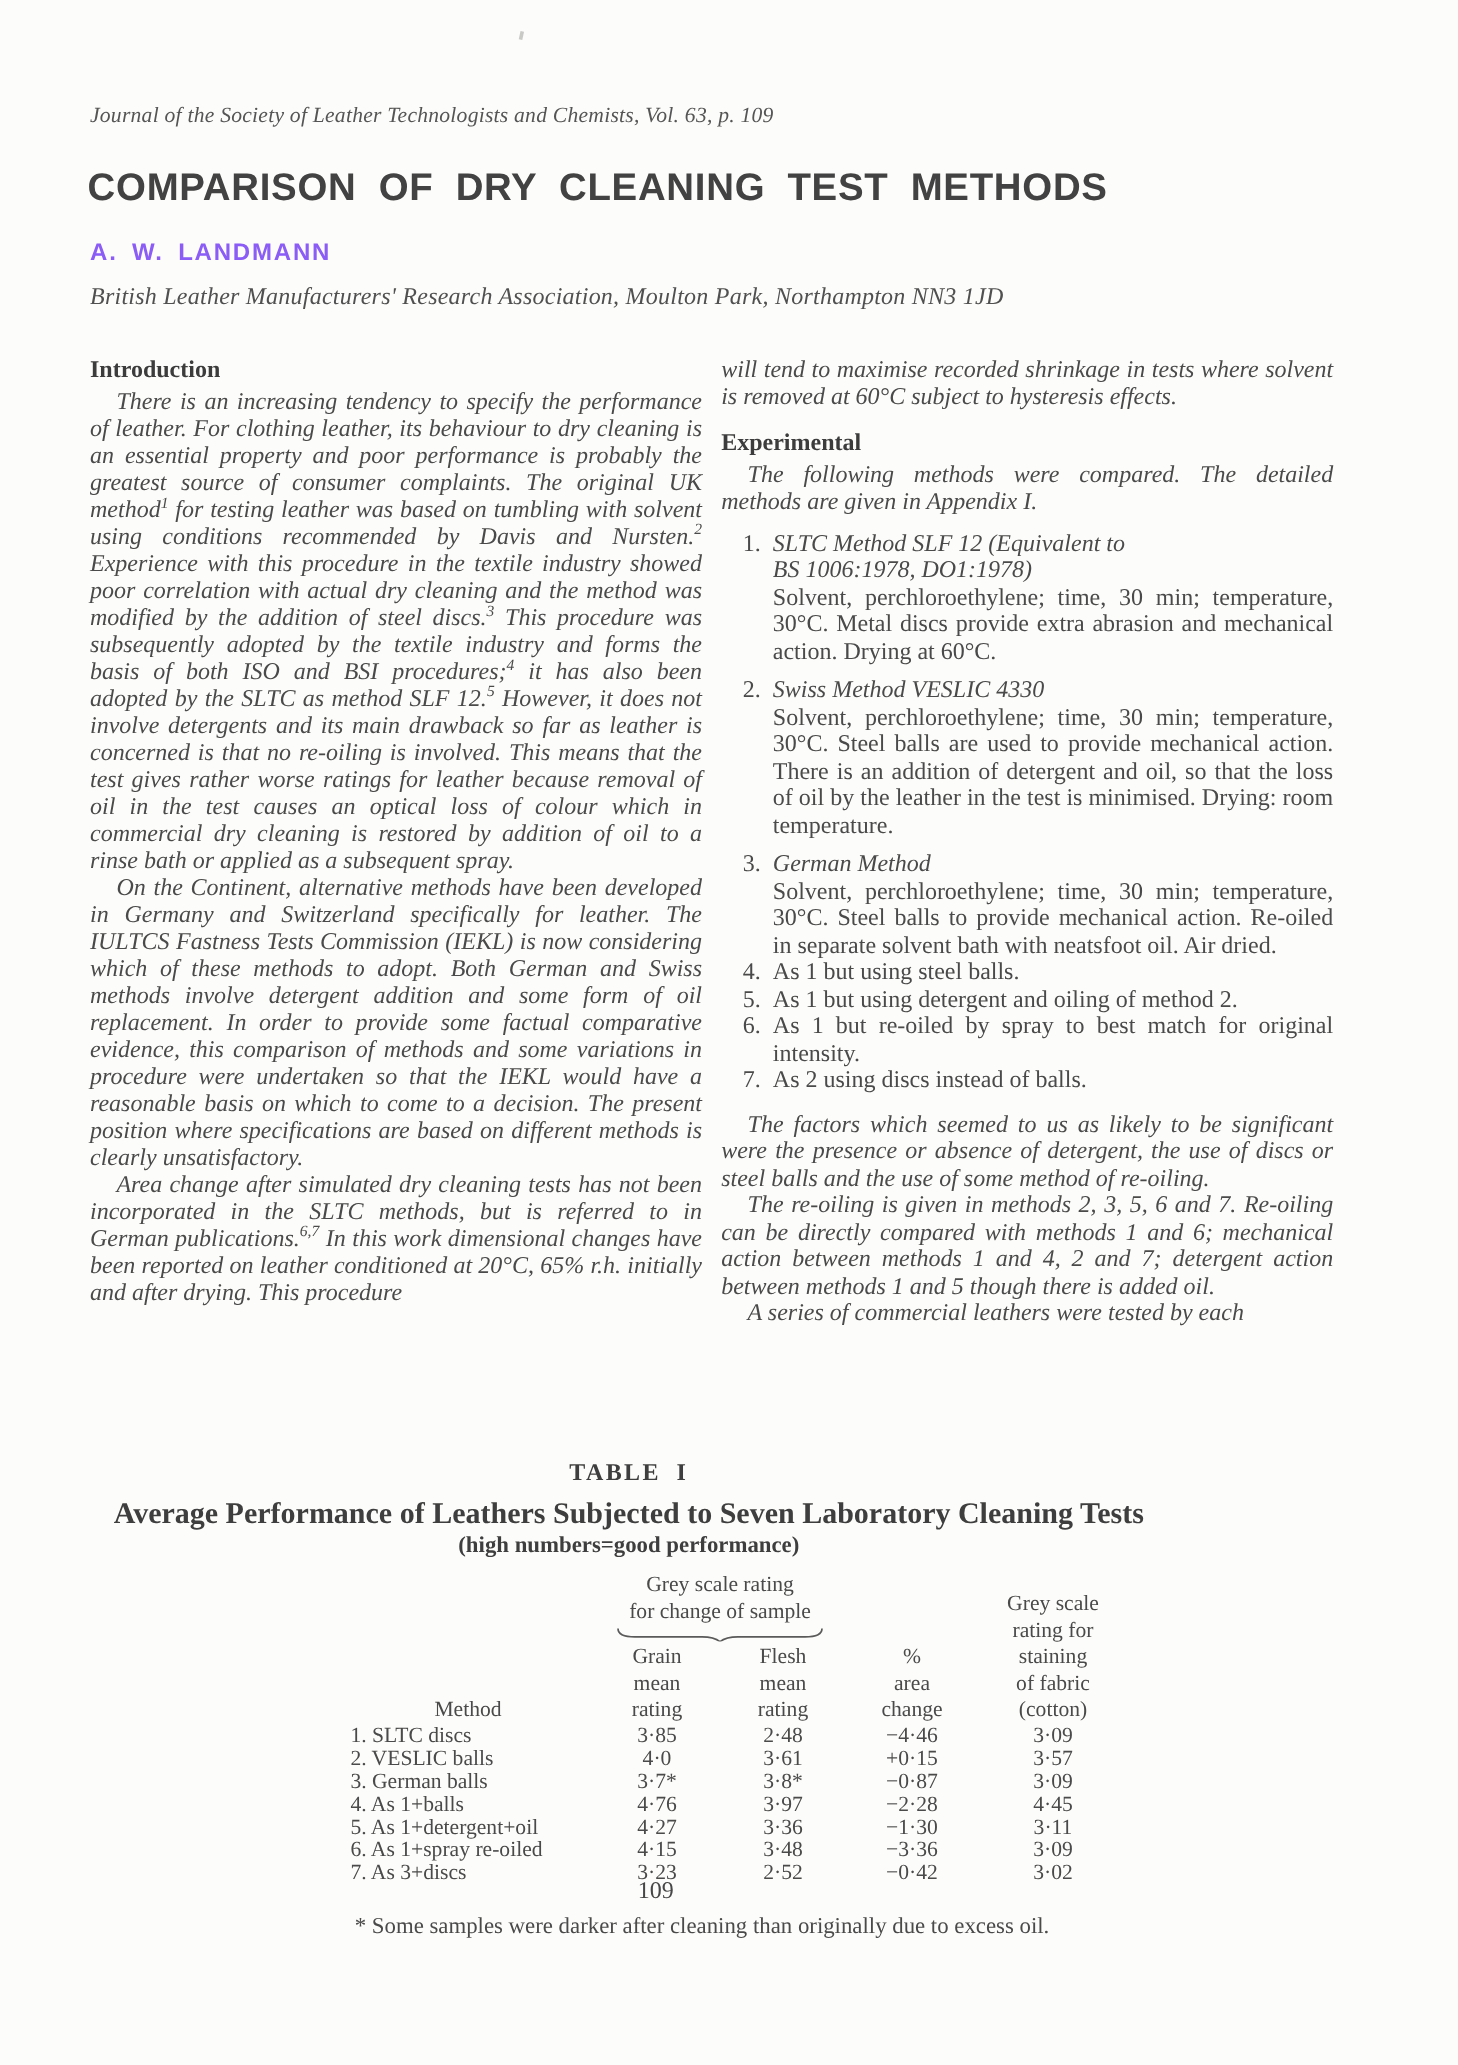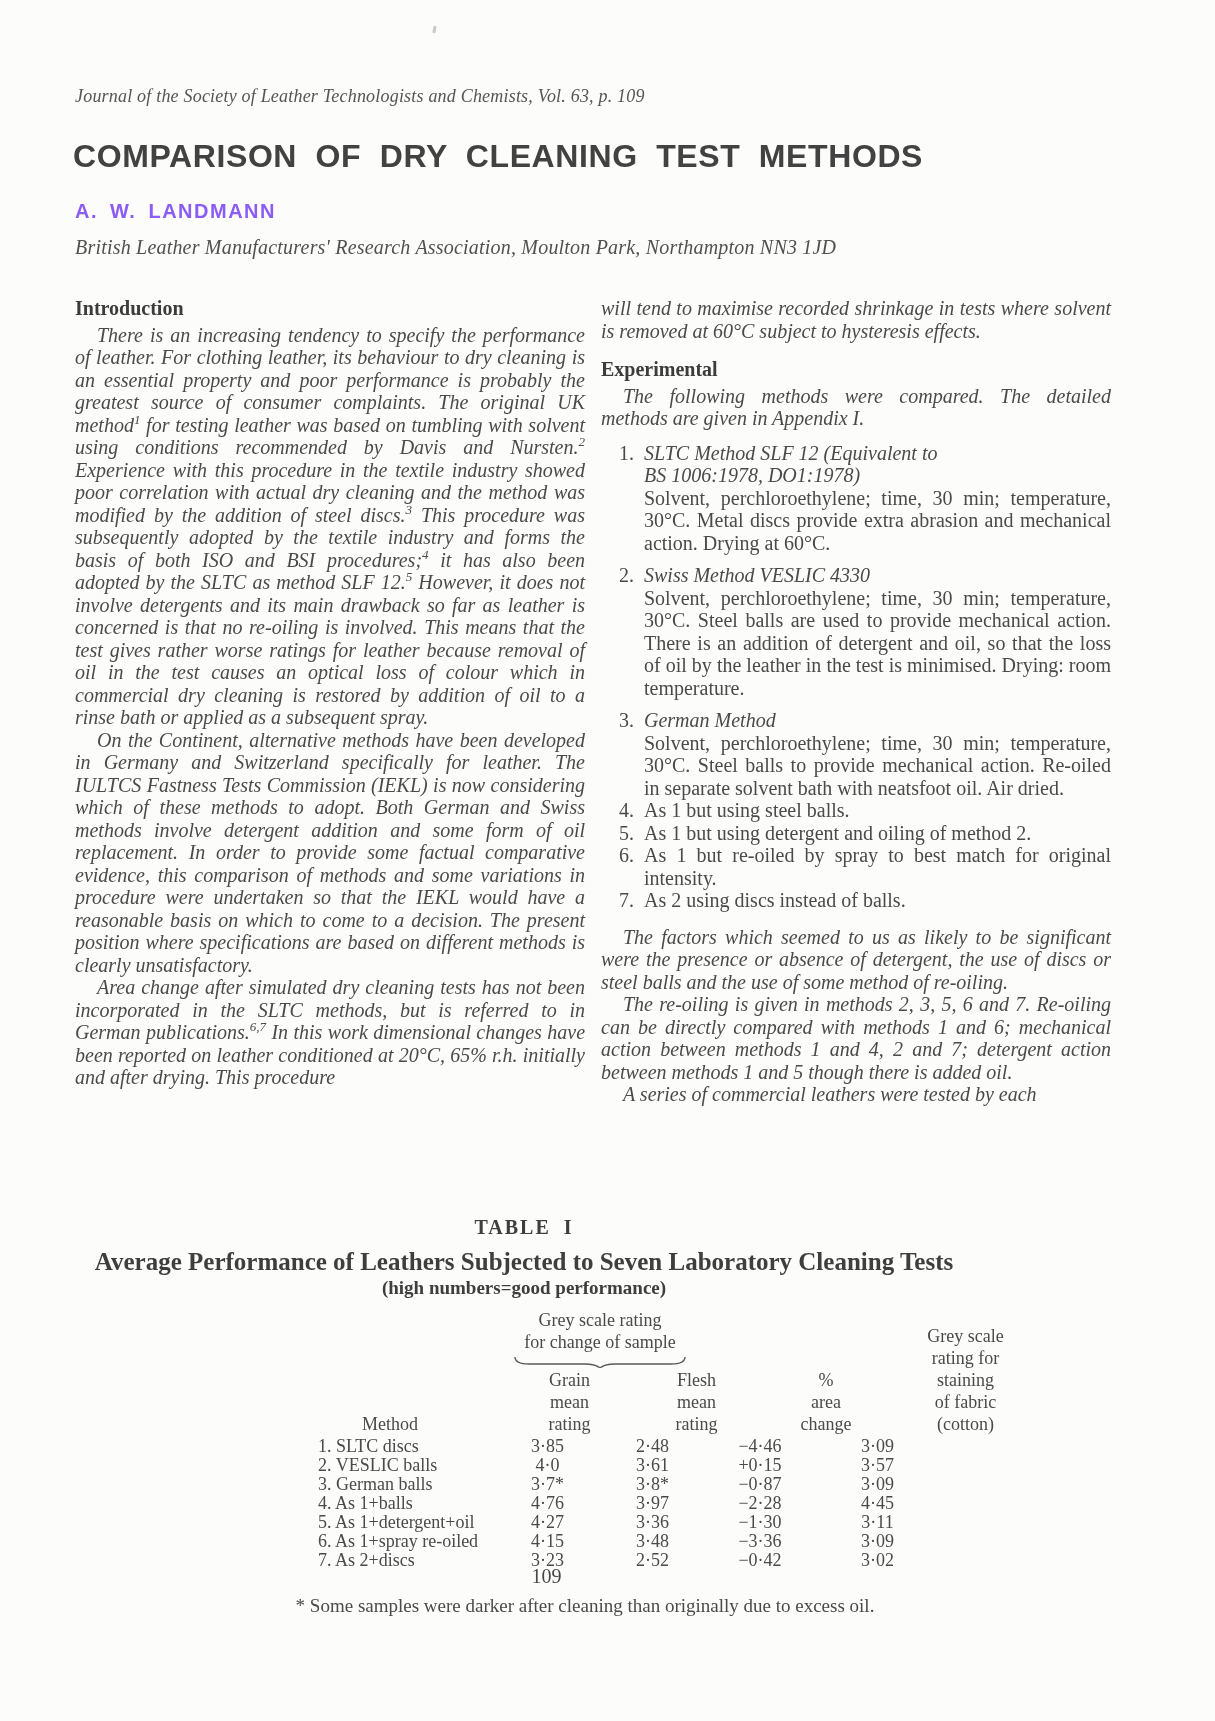--- a/index.html
+++ b/index.html
@@ -53,30 +53,30 @@
   .m-title{font-style:italic;white-space:pre-line;text-align:left;}
   .m-body{text-align:justify;}
   .after-list{margin-top:14px;}
 
   
   .table-block{position:absolute;left:0;top:1216px;width:1048px;}
   .tbl-label{text-align:center;font-weight:700;font-size:20px;color:#3e3e3e;letter-spacing:2px;word-spacing:6px;}
   .tbl-cap1{text-align:center;font-weight:700;font-size:25px;color:#3e3e3e;margin-top:9px;}
   .tbl-cap2{text-align:center;font-weight:700;font-size:19px;color:#3e3e3e;margin-top:1px;}
   .tbl{position:relative;margin:10px 0 0 285px;width:655px;font-size:18px;color:#4a4a4a;}
-  .tbl-header{position:relative;display:grid;grid-template-columns:210px 105px 105px 110px 125px;align-items:end;min-height:128px;gap:22px;}
+  .tbl-header{position:relative;display:grid;grid-template-columns:210px 105px 105px 110px 125px;align-items:end;min-height:128px;}
   .group-label{
     position:absolute;left:210px;top:0;width:210px;
     text-align:center;white-space:pre-line;line-height:22px;
   }
   .group-brace{position:absolute;left:228px;top:47px;width:174px;height:12px;}
   .hdr{text-align:center;white-space:pre-line;line-height:22px;padding-bottom:2px;}
   .hdr-method{padding-bottom:2px;}
   .tbl-row{display:grid;grid-template-columns:210px 105px 105px 110px 125px;line-height:19px;}
-  .cell-method{text-align:left;padding-left:7px;margin-left:26px;}
+  .cell-method{text-align:left;padding-left:7px;}
   .cell-num{text-align:center;}
   .tbl-footnote{text-align:center;font-size:19px;color:#4a4a4a;margin-top:25px;margin-left:-55px;}
   .page-number{position:absolute;left:0;top:1565px;width:1093px;text-align:center;font-size:20px;color:#474747;}
 </style>
 </head>
 <body>
 
 <div class="page">
   <div class="speck"></div>
 
@@ -219,21 +219,21 @@
         <div class="cell-num">3·11</div>
       </div>
       <div class="tbl-row">
         <div class="cell-method">6. As 1+spray re-oiled</div>
         <div class="cell-num">4·15</div>
         <div class="cell-num">3·48</div>
         <div class="cell-num">−3·36</div>
         <div class="cell-num">3·09</div>
       </div>
       <div class="tbl-row">
-        <div class="cell-method">7. As 2+discs</div>
+        <div class="cell-method">7. As 3+discs</div>
         <div class="cell-num">3·23</div>
         <div class="cell-num">2·52</div>
         <div class="cell-num">−0·42</div>
         <div class="cell-num">3·02</div>
       </div>
 
       <div class="tbl-footnote">* Some samples were darker after cleaning than originally due to excess oil.</div>
     </div>
   </div>
 

